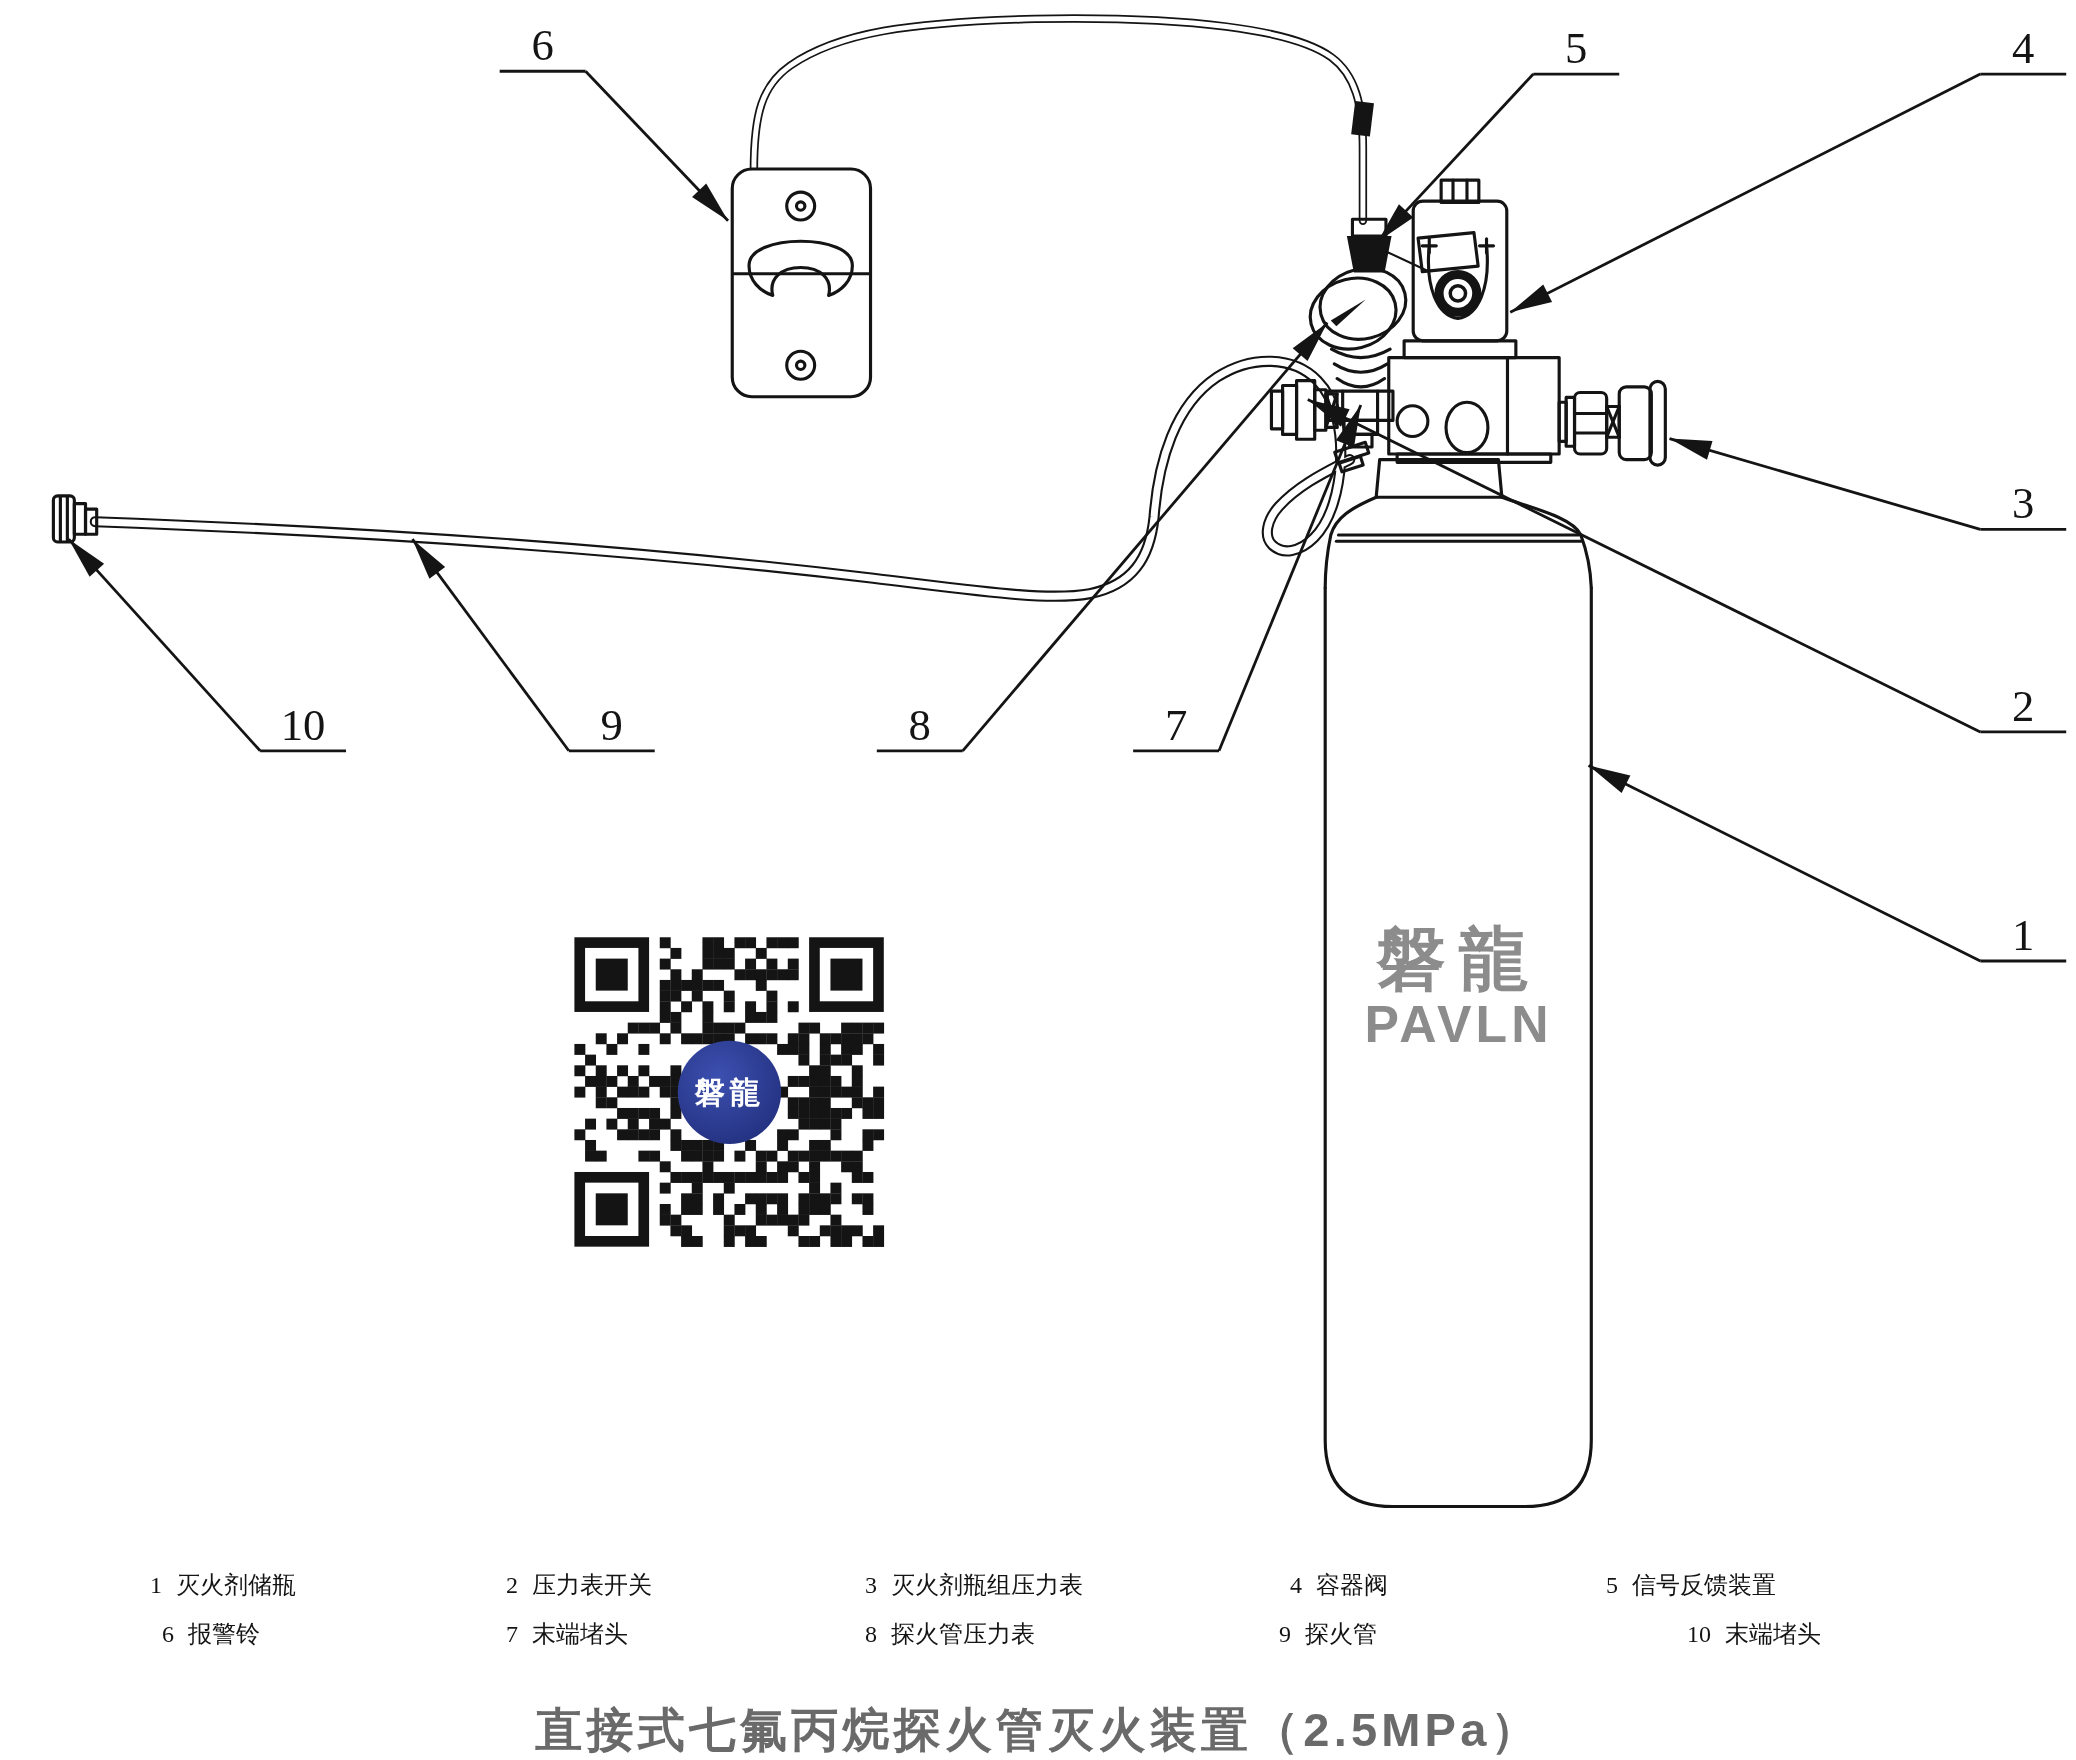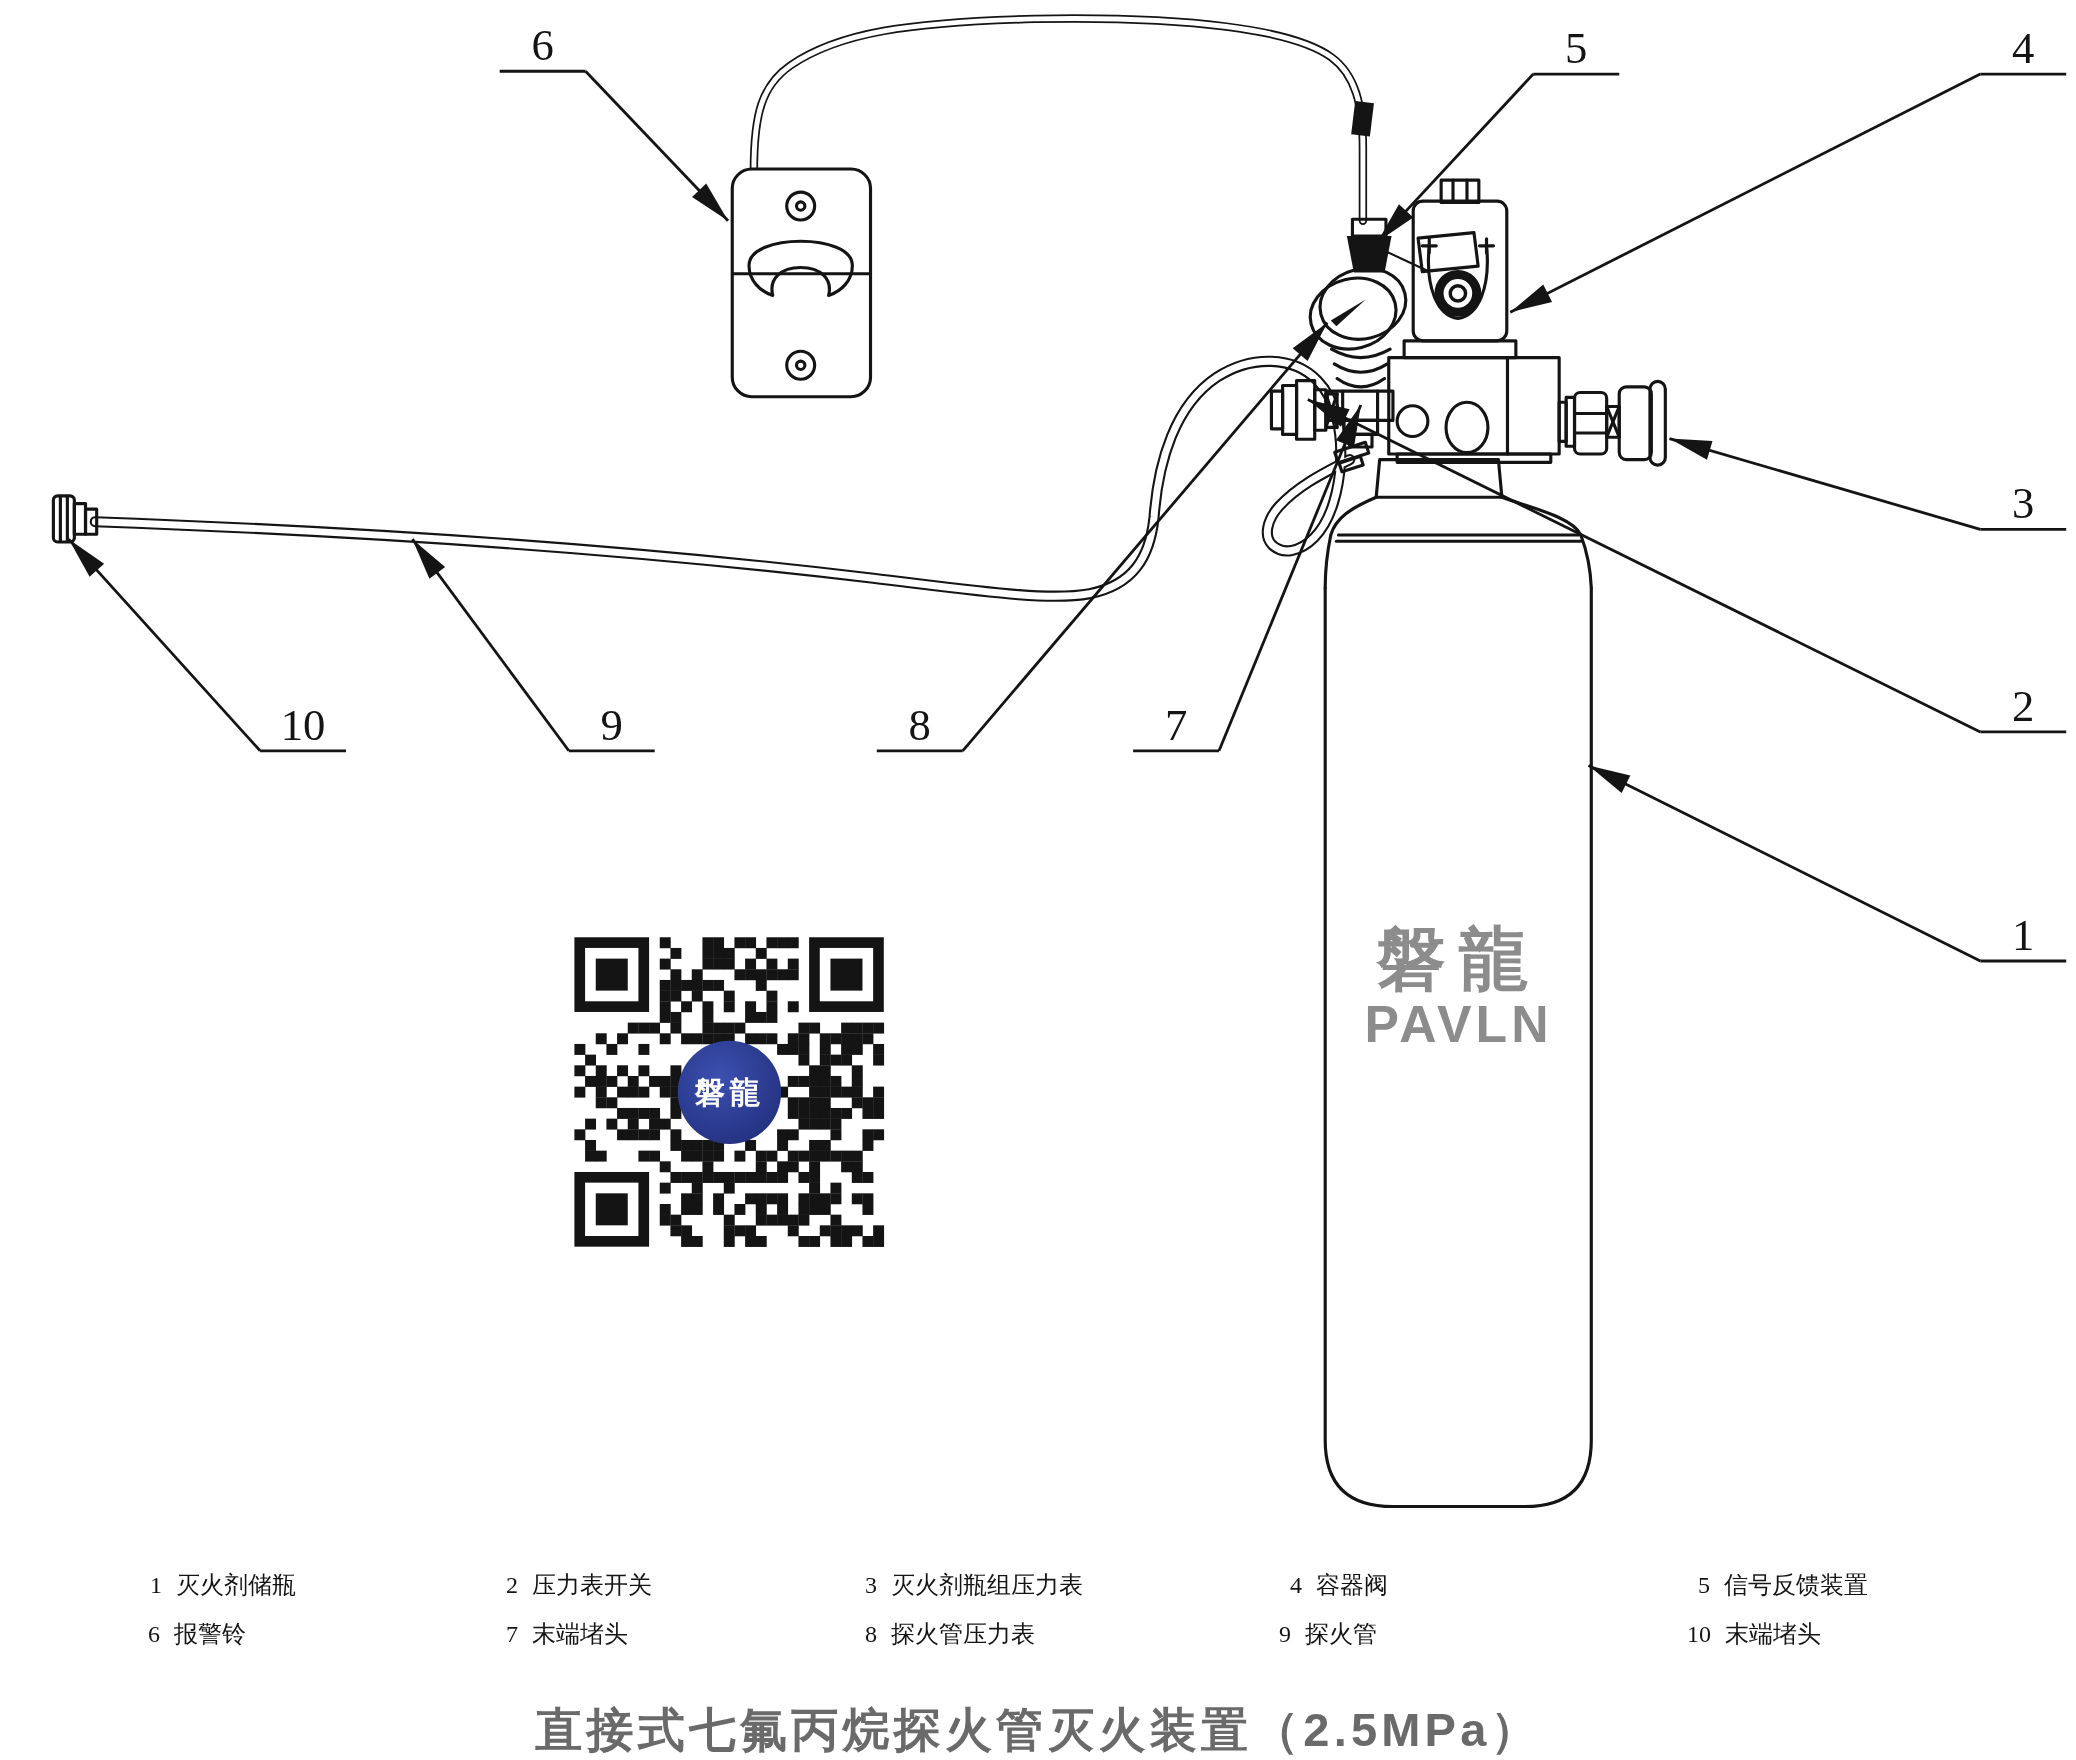--- a/index.html
+++ b/index.html
@@ -504,22 +504,22 @@
         <polygon points="98,772 127.85932442597655,825.8926780260945 148.6271968993316,807.1124897168559" class="fillb"></polygon>
         <text x="433.5" y="1059" text-anchor="middle" class="callout-num">10</text>
       </g>
 </svg>
 
 <div>
   <div class="legend" style="left:150px;top:1569px"><span class="num">1</span><span>灭火剂储瓶</span></div>
   <div class="legend" style="left:506px;top:1569px"><span class="num">2</span><span>压力表开关</span></div>
   <div class="legend" style="left:865px;top:1569px"><span class="num">3</span><span>灭火剂瓶组压力表</span></div>
   <div class="legend" style="left:1290px;top:1569px"><span class="num">4</span><span>容器阀</span></div>
-  <div class="legend" style="left:1698px;top:1569px"><span class="num">5</span><span>信号反馈装置</span></div>
-  <div class="legend" style="left:148px;top:1618px"><span class="num">6</span><span>报警铃</span></div>
+  <div class="legend" style="left:1606px;top:1569px"><span class="num">5</span><span>信号反馈装置</span></div>
+  <div class="legend" style="left:162px;top:1618px"><span class="num">6</span><span>报警铃</span></div>
   <div class="legend" style="left:506px;top:1618px"><span class="num">7</span><span>末端堵头</span></div>
   <div class="legend" style="left:865px;top:1618px"><span class="num">8</span><span>探火管压力表</span></div>
   <div class="legend" style="left:1279px;top:1618px"><span class="num">9</span><span>探火管</span></div>
   <div class="legend" style="left:1687px;top:1618px"><span class="num">10</span><span>末端堵头</span></div>
 </div>
 
 <div id="title">直接式七氟丙烷探火管灭火装置（2.5MPa）</div>
 
 </div>
 

